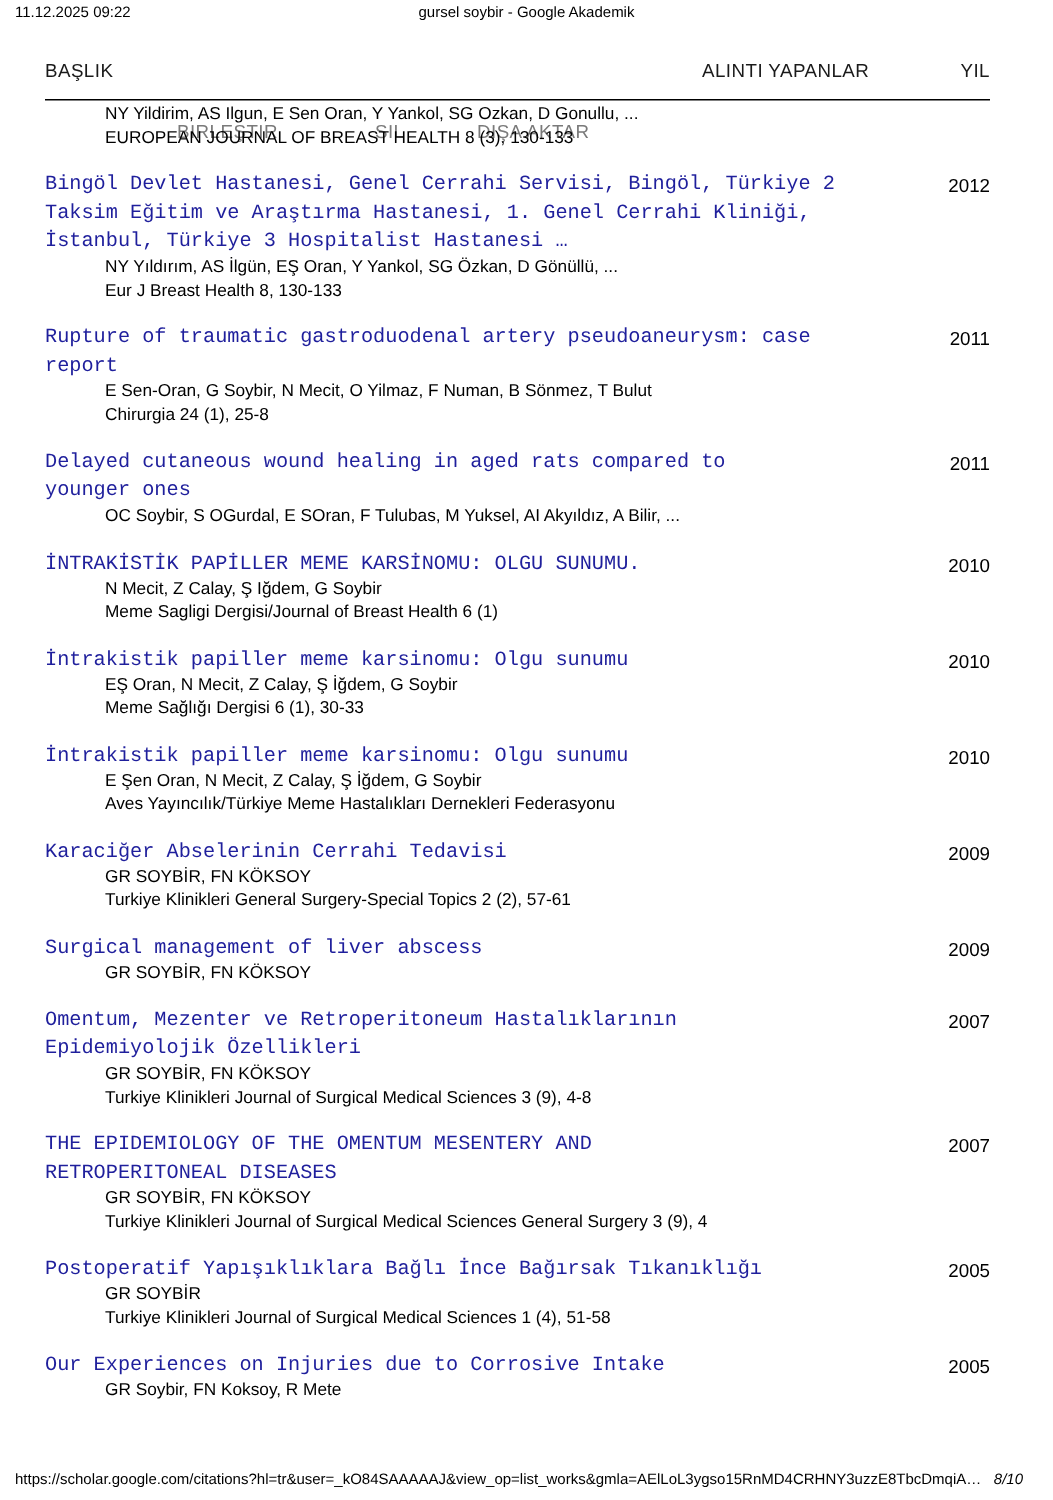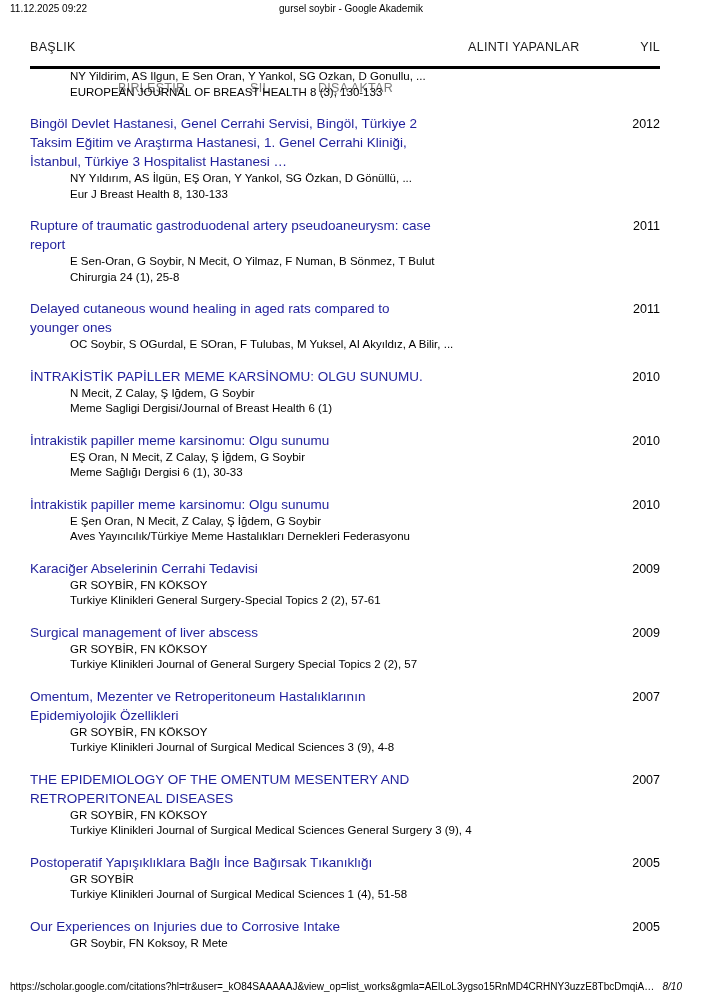--- a/index.html
+++ b/index.html
@@ -11,39 +11,39 @@
   .print-header{position:absolute;top:3px;left:10px;right:10px;height:14px;font-size:10px;color:#000;}
   .ph-date{position:absolute;left:0;top:0;}
   .ph-title{position:absolute;left:0;right:0;top:0;text-align:center;}
   .print-footer{position:absolute;bottom:6px;left:10px;right:20px;height:13px;font-size:10px;color:#000;}
   .pf-url{position:absolute;left:0;top:0;white-space:nowrap;}
   .pf-page{position:absolute;right:0;top:0;font-style:italic;}
 
   
   .cols{
     position:absolute;top:36px;left:30px;right:42px;height:30px;
-    border-bottom:3px solid #000000;font-size:12.5px;letter-spacing:.3px;
+    border-bottom:1px solid #000000;font-size:12.5px;letter-spacing:.3px;
   }
   .cols span{position:absolute;top:4px;white-space:nowrap;cursor:pointer;}
   .col-dark{color:#1a1a1a;}
   .col-muted{color:#7a7a7a;margin-top:41px;}
   .c-baslik{left:0;}
   .c-birlestir{left:88px;}
   .c-sil{left:220px;text-align:center;}
   .c-disa{left:288px;}
   .c-alinti{left:438px;}
   .c-yil{right:0;}
 
   
   .list{position:absolute;top:69px;left:30px;right:42px;}
   .pub{display:flex;align-items:flex-start;margin-bottom:14px;}
   .pub-main{width:555px;}
   .pub-title{
     font-size:13.5px;line-height:19px;color:#1f1f9c;
-    white-space:pre-line;cursor:pointer;
+    white-space:pre-line;cursor:pointer;font-family:Liberation Mono, monospace;
   }
   .pub-authors,.pub-venue{font-size:11.5px;line-height:15.5px;color:#000;padding-left:40px;}
   .pub-year{flex:1;text-align:right;font-size:12.5px;line-height:18px;color:#000;padding-top:1px;}
 </style>
 </head>
 <body>
 
 <div class="print-header">
   <span class="ph-date">11.12.2025 09:22</span>
   <span class="ph-title">gursel soybir - Google Akademik</span>
@@ -133,21 +133,20 @@
       <div class="pub-authors">GR SOYBİR, FN KÖKSOY</div>
       <div class="pub-venue">Turkiye Klinikleri General Surgery-Special Topics 2 (2), 57-61</div>
     </div>
     <div class="pub-year">2009</div>
   </div>
 
   <div class="pub">
     <div class="pub-main">
       <div class="pub-title">Surgical management of liver abscess</div>
       <div class="pub-authors">GR SOYBİR, FN KÖKSOY</div>
-      <div class="pub-venue">Turkiye Klinikleri Journal of General Surgery Special Topics 2 (2), 57</div>
     </div>
     <div class="pub-year">2009</div>
   </div>
 
   <div class="pub">
     <div class="pub-main">
       <div class="pub-title">Omentum, Mezenter ve Retroperitoneum Hastalıklarının
 Epidemiyolojik Özellikleri</div>
       <div class="pub-authors">GR SOYBİR, FN KÖKSOY</div>
       <div class="pub-venue">Turkiye Klinikleri Journal of Surgical Medical Sciences 3 (9), 4-8</div>

